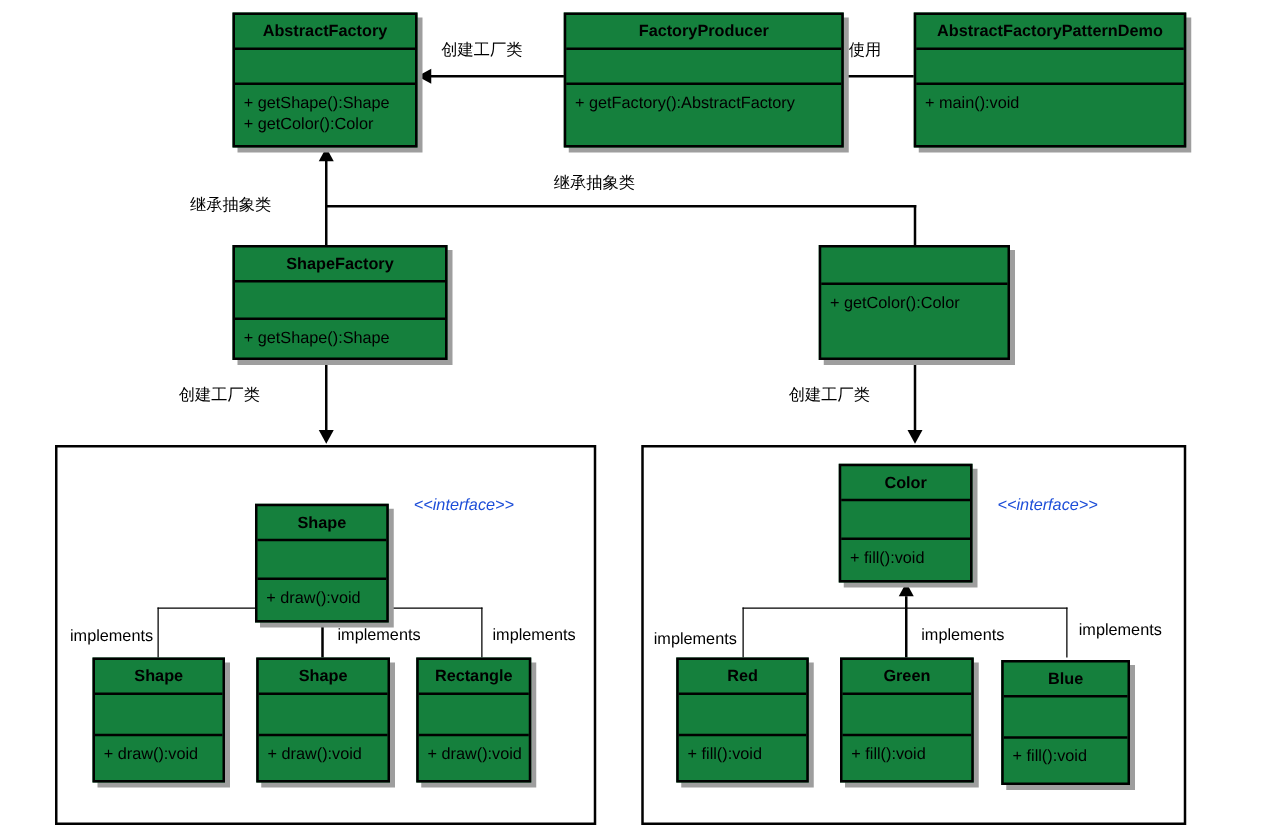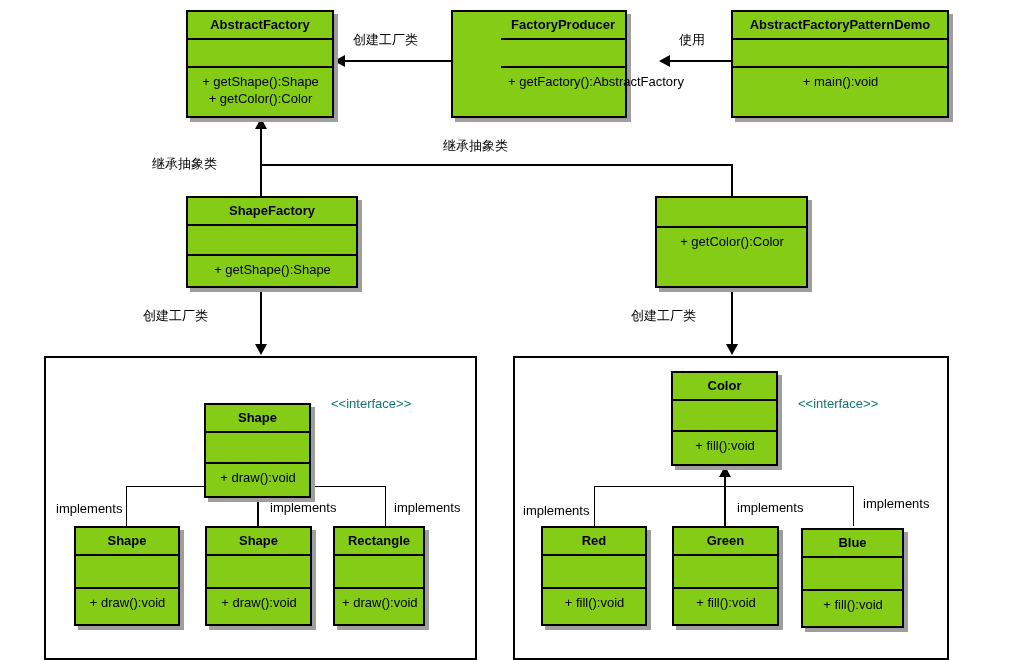--- a/index.html
+++ b/index.html
@@ -13,21 +13,21 @@
     height: 660px;
     background: #ffffff;
     font-family: "Liberation Sans", "DejaVu Sans", sans-serif;
     overflow: hidden;
   }
 
   
   .uml-class {
     position: absolute;
     box-sizing: border-box;
-    background: #84cc16;
+    background: #15803d;
     border: 2px solid #000000;
     box-shadow: 4px 4px 0 0 #9e9e9e;
     z-index: 5;
   }
   .uml-name {
     box-sizing: border-box;
     width: 100%;
     text-align: center;
     font-weight: bold;
     font-size: 13px;
@@ -45,21 +45,20 @@
   .uml-ops {
     box-sizing: border-box;
     width: 100%;
     padding: 5px 6px 5px 7px;
   }
   .uml-op {
     font-size: 13px;
     color: #000000;
     line-height: 1.32;
     white-space: nowrap;
-    text-align: center;
   }
 
   
   .group-frame {
     position: absolute;
     box-sizing: border-box;
     border: 2px solid #000000;
     background: transparent;
     z-index: 1;
   }
@@ -101,23 +100,24 @@
     font-size: 13px;
     color: #000000;
     white-space: nowrap;
     background: #ffffff;
     z-index: 4;
     line-height: 1.1;
   }
   .stereotype {
     position: absolute;
     font-size: 13px;
-    color: #0f766e;
+    color: #1d4ed8;
     white-space: nowrap;
     z-index: 4;
+    font-style: italic;
   }
 </style>
 </head>
 <body>
 
 <div id="canvas">
 
   <div class="group-frame" style="left:44px; top:356px; width:433px; height:304px;"></div>
   <div class="group-frame" style="left:513px; top:356px; width:436px; height:304px;"></div>
 
@@ -154,21 +154,21 @@
 
   <div class="uml-class" style="left:186px; top:10px; width:148px; height:108px;">
     <div class="uml-name">AbstractFactory</div>
     <div class="uml-attrs" style="height:28px;"></div>
     <div class="uml-ops">
       <div class="uml-op">+ getShape():Shape</div>
       <div class="uml-op">+ getColor():Color</div>
     </div>
   </div>
 
-  <div class="uml-class" style="left:451px; top:10px; width:176px; height:108px;padding-left:48px;">
+  <div class="uml-class" style="left:451px; top:10px; width:224px; height:108px;">
     <div class="uml-name">FactoryProducer</div>
     <div class="uml-attrs" style="height:28px;"></div>
     <div class="uml-ops">
       <div class="uml-op">+ getFactory():AbstractFactory</div>
     </div>
   </div>
 
   <div class="uml-class" style="left:731px; top:10px; width:218px; height:108px;">
     <div class="uml-name">AbstractFactoryPatternDemo</div>
     <div class="uml-attrs" style="height:28px;"></div>

